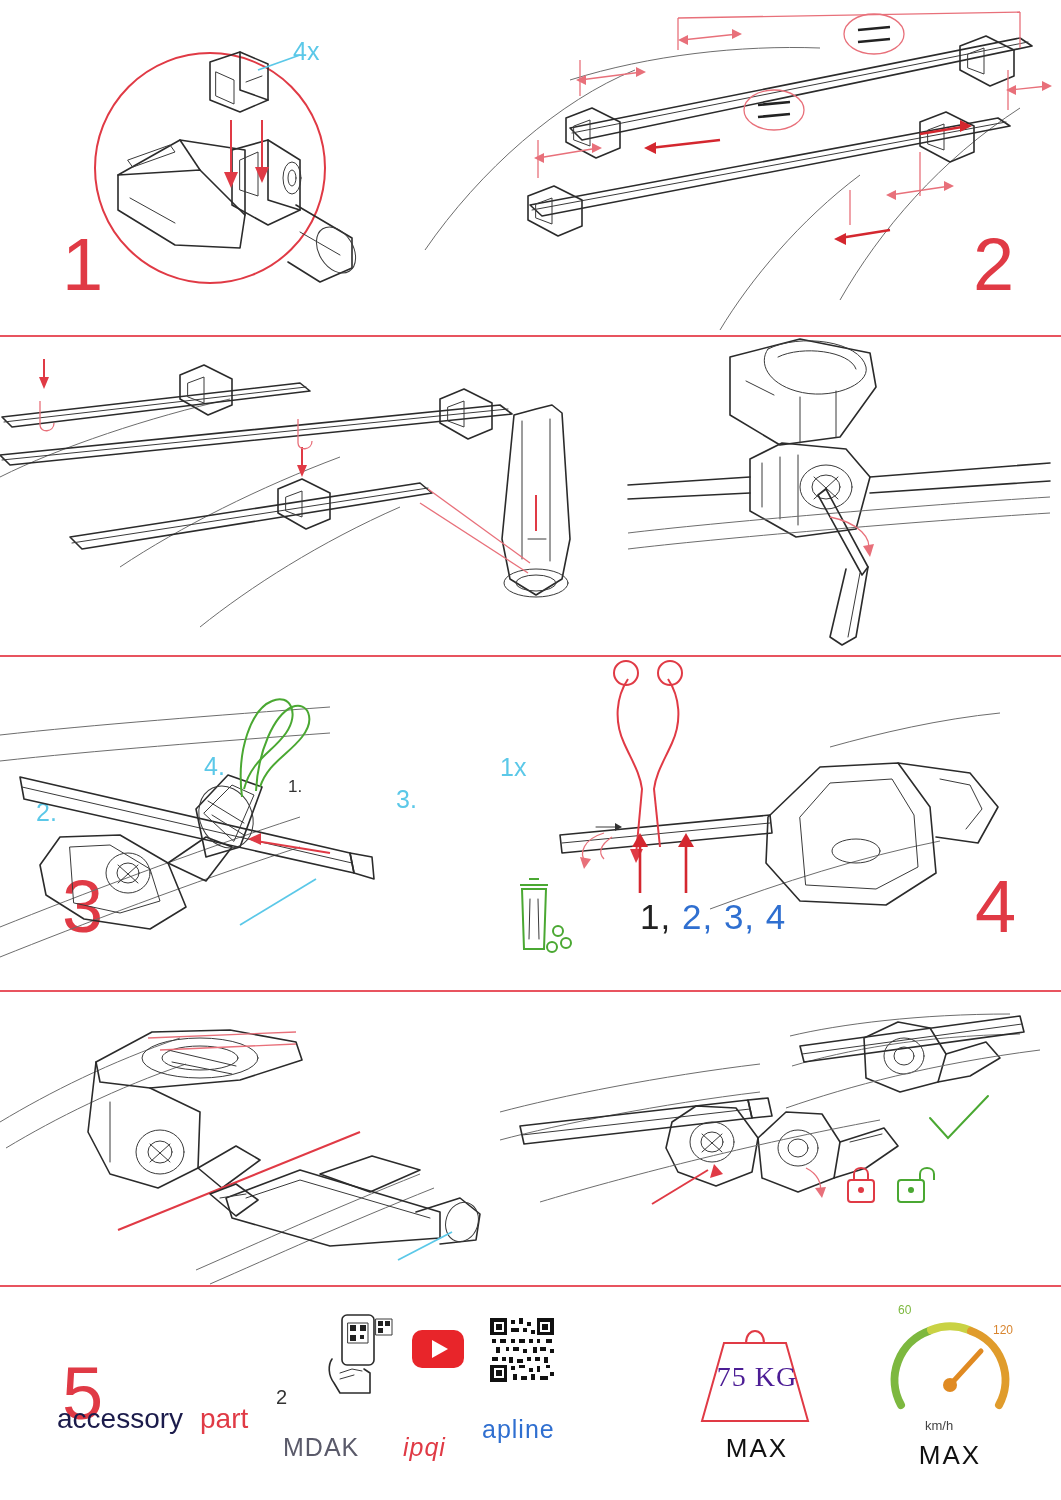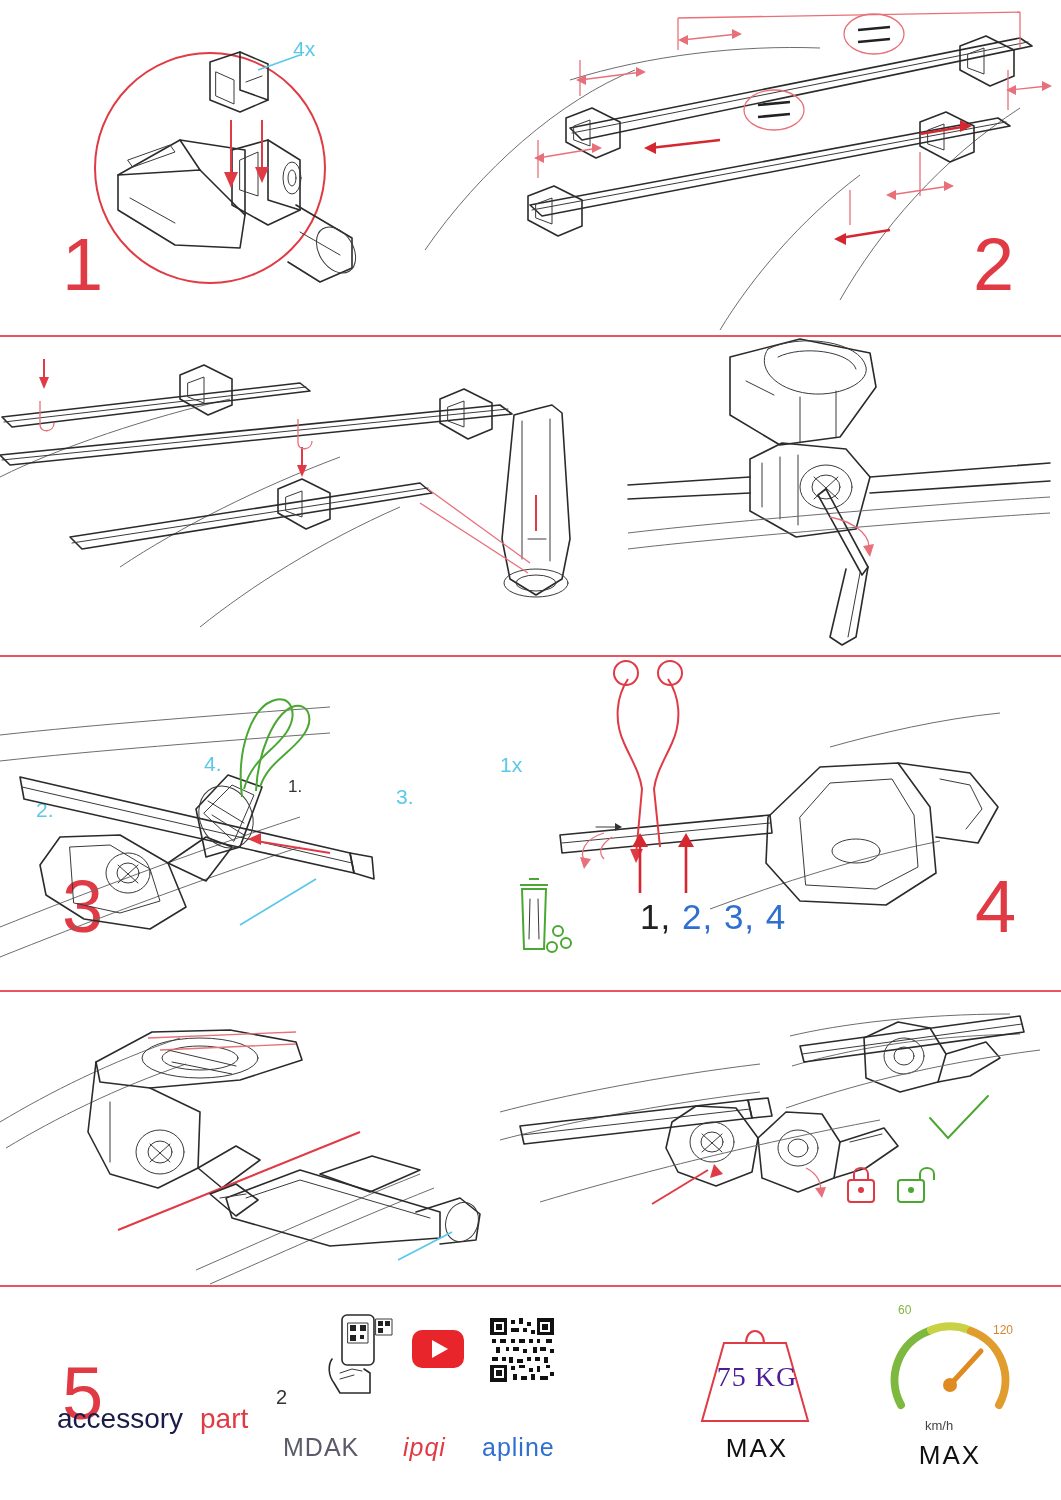--- a/index.html
+++ b/index.html
@@ -26,21 +26,21 @@
     position:absolute;
     font-family:"Liberation Sans", sans-serif;
     font-size:74px;
     font-weight:400;
     color:#e03a45;
     line-height:1;
     letter-spacing:-2px;
   }
   .note {
     position:absolute;
-    font-size:21px;
+    font-size:25px;
     color:#5bc8e8;
     font-family:"Liberation Sans", sans-serif;
   }
   .note-red { color:#e03a45; }
   .note-dark { color:#333; font-size:17px; }
 
   .order-seq {
     position:absolute;
     font-size:35px;
     font-family:"Liberation Sans", sans-serif;
@@ -624,21 +624,21 @@
           <rect x="31" y="28" width="2" height="2"></rect>
       </g>
     </svg>
 
     <div class="partner" style="left:283px; top:148px;">
       <span>MDAK</span>
     </div>
     <div class="partner" style="left:403px; top:148px; font-style:italic; color:#e03a45;">
       <span>ipqi</span>
     </div>
-    <div class="partner" style="left:482px; top:148px; color:#2f6fd0;">
+    <div class="partner" style="left:482px; top:130px; color:#2f6fd0;">
       <span>apline</span>
     </div>
 
     <svg style="position:absolute; left:690px; top:26px;" width="130" height="118" viewBox="0 0 130 118">
       <path class="red" stroke-width="4" d="M34 32 L96 32 L118 110 L12 110 Z" fill="#fff"></path>
       <path class="red" stroke-width="4" d="M56 32 C56 16 74 16 74 32" fill="none"></path>
     </svg>
     <div class="kgtext" style="left:712px; top:76px; width:90px; text-align:center;">75 KG</div>
     <div class="max-label" style="left:712px; top:148px; width:90px; text-align:center;">MAX</div>
 

